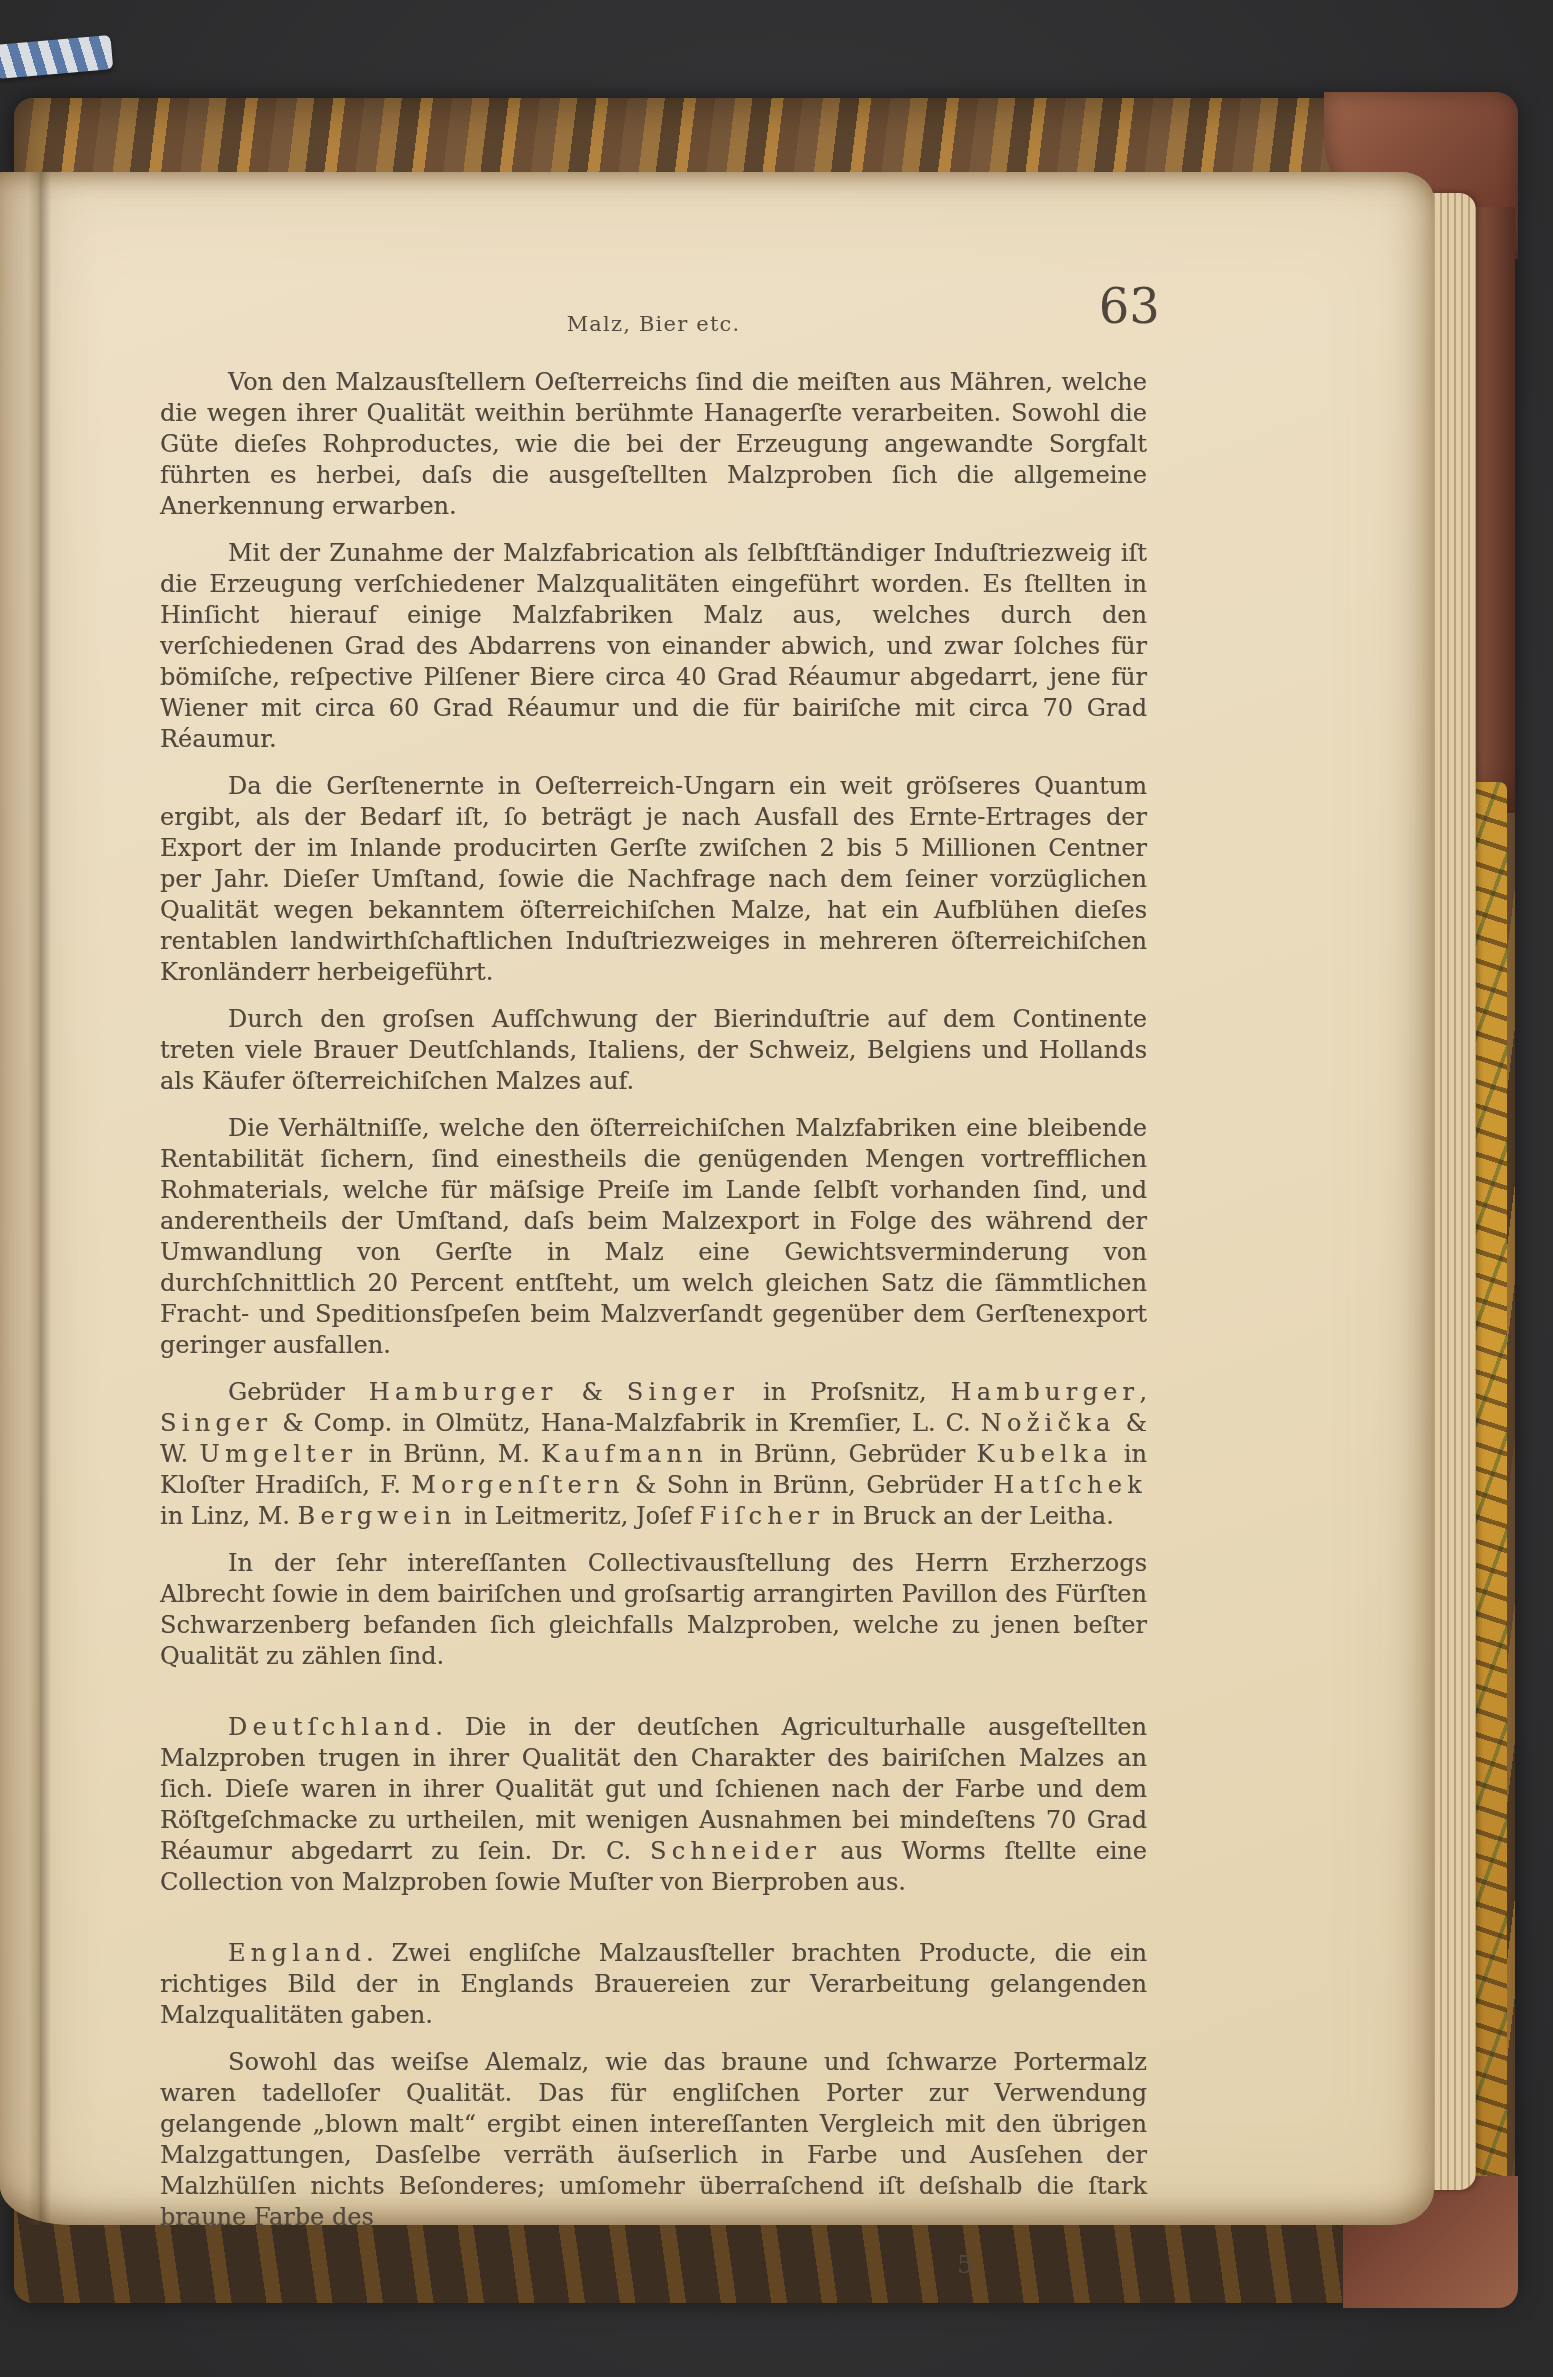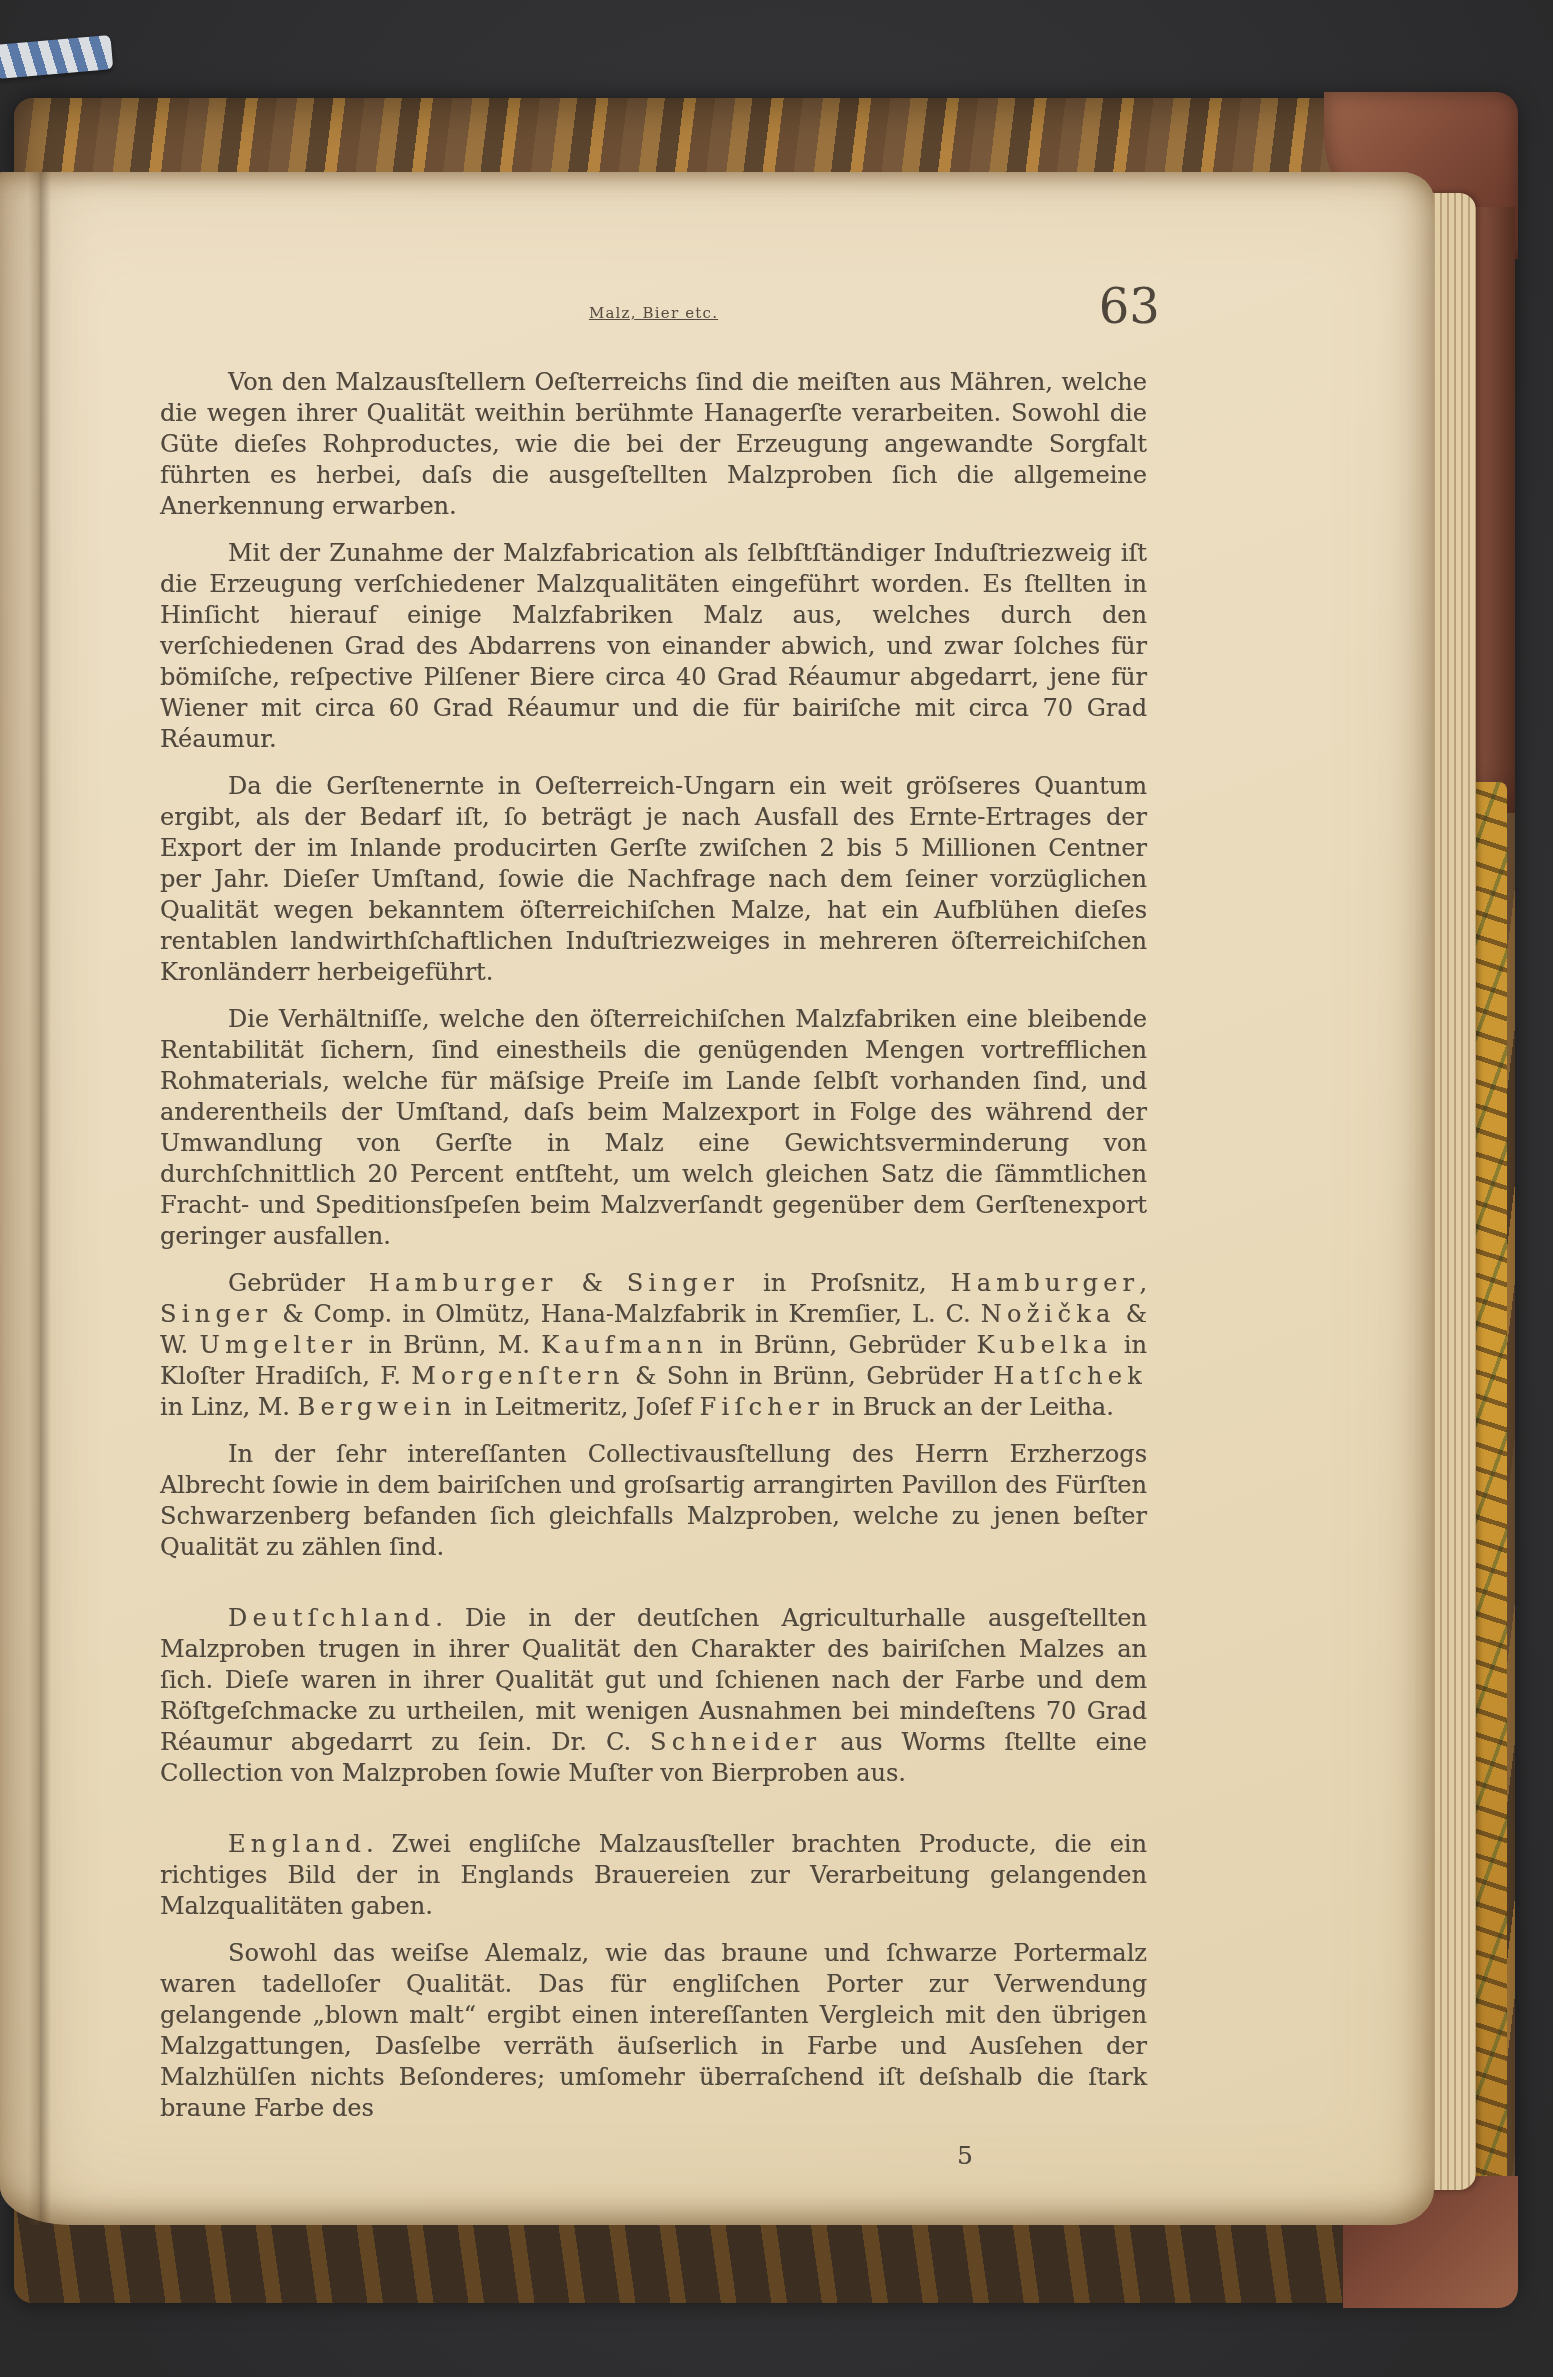--- a/index.html
+++ b/index.html
@@ -53,22 +53,22 @@
       inset 0 15.5px 20px -11px rgba(118,88,48,.55),
       inset -26.4px 0 36px -17px rgba(118,88,48,.50),
       inset 54px 0 70px -37px rgba(108,78,44,.45),
       inset 0 -23px 26.4px -14px rgba(108,78,44,.5);}
   .page::after{content:"";position:absolute;inset:0;border-radius:inherit;
     box-shadow:inset 0 0 109px rgba(150,115,60,.16);pointer-events:none;}
   .gutter{position:absolute;left:28px;top:0;width:23px;height:100%;
     background:linear-gradient(90deg,rgba(0,0,0,0),rgba(95,72,40,.28) 42%,rgba(62,46,26,.38) 56%,rgba(0,0,0,0));}
   
   .page-header{position:absolute;left:144px;top:287px;width:1019px;height:54px;z-index:10;color:#554b40;}
-  .running-title{position:absolute;left:50%;transform:translateX(-50%);top:17px;
-    font-size:15px;letter-spacing:1.2px;white-space:nowrap;text-decoration:underline;}
+  .running-title{position:absolute;left:50%;transform:translateX(-50%);top:25px;
+    font-size:21px;letter-spacing:1.2px;white-space:nowrap;}
   .page-number{position:absolute;right:3.1px;top:-9.3px;font-size:48px;color:#4f463c;}
   .text-block{position:absolute;left:144px;top:351px;width:1019px;z-index:10;
     color:#50473d;font-size:24px;line-height:31px;text-align:justify;
     text-shadow:0.2px 0.2px 0.5px rgba(80,70,58,.45);}
   .text-block p{margin:16px;text-indent:68px;}
   .text-block p.gap{margin-top:40px;}
   .spaced{letter-spacing:.22em;}
   .signature-mark{margin-top:6.2px;padding-left:813px;font-size:25px;color:#50473d;
     text-shadow:0.2px 0.2px 0.5px rgba(80,70,58,.45);}
 </style>
@@ -95,20 +95,21 @@
 <div class="page-header">
   <div class="running-title">Malz, Bier etc.</div>
   <div class="page-number">63</div>
 </div>
 
 <div class="text-block">
   <div>
       <p><span>Von den Malzausſtellern Oeſterreichs ſind die meiſten aus Mähren, welche die wegen ihrer Qualität weithin berühmte Hanagerſte verarbeiten. Sowohl die Güte dieſes Rohproductes, wie die bei der Erzeugung angewandte Sorgfalt führten es herbei, daſs die ausgeſtellten Malzproben ſich die allgemeine Anerkennung erwarben.</span></p>
       <p><span>Mit der Zunahme der Malzfabrication als ſelbſtſtändiger Induſtriezweig iſt die Erzeugung verſchiedener Malzqualitäten eingeführt worden. Es ſtellten in Hinſicht hierauf einige Malzfabriken Malz aus, welches durch den verſchiedenen Grad des Abdarrens von einander abwich, und zwar ſolches für bömiſche, reſpective Pilſener Biere circa 40 Grad Réaumur abgedarrt, jene für Wiener mit circa 60 Grad Réaumur und die für bairiſche mit circa 70 Grad Réaumur.</span></p>
       <p><span>Da die Gerſtenernte in Oeſterreich-Ungarn ein weit gröſseres Quantum ergibt, als der Bedarf iſt, ſo beträgt je nach Ausfall des Ernte-Ertrages der Export der im Inlande producirten Gerſte zwiſchen 2 bis 5 Millionen Centner per Jahr. Dieſer Umſtand, ſowie die Nachfrage nach dem ſeiner vorzüglichen Qualität wegen bekanntem öſterreichiſchen Malze, hat ein Aufblühen dieſes rentablen landwirthſchaftlichen Induſtriezweiges in mehreren öſterreichiſchen Kronländerr herbeigeführt.</span></p>
+      <p><span>Durch den groſsen Aufſchwung der Bierinduſtrie auf dem Continente treten viele Brauer Deutſchlands, Italiens, der Schweiz, Belgiens und Hollands als Käufer öſterreichiſchen Malzes auf.</span></p>
       <p><span>Die Verhältniſſe, welche den öſterreichiſchen Malzfabriken eine bleibende Rentabilität ſichern, ſind einestheils die genügenden Mengen vortrefflichen Rohmaterials, welche für mäſsige Preiſe im Lande ſelbſt vorhanden ſind, und anderentheils der Umſtand, daſs beim Malzexport in Folge des während der Umwandlung von Gerſte in Malz eine Gewichtsverminderung von durchſchnittlich 20 Percent entſteht, um welch gleichen Satz die ſämmtlichen Fracht- und Speditionsſpeſen beim Malzverſandt gegenüber dem Gerſtenexport geringer ausfallen.</span></p>
       <p><span>Gebrüder </span><span class="spaced">Hamburger</span><span> &amp; </span><span class="spaced">Singer</span><span> in Proſsnitz, </span><span class="spaced">Hamburger</span><span>, </span><span class="spaced">Singer</span><span> &amp; Comp. in Olmütz, Hana-Malzfabrik in Kremſier, L. C. </span><span class="spaced">Nožička</span><span> &amp; W. </span><span class="spaced">Umgelter</span><span> in Brünn, M. </span><span class="spaced">Kaufmann</span><span> in Brünn, Gebrüder </span><span class="spaced">Kubelka</span><span> in Kloſter Hradiſch, F. </span><span class="spaced">Morgenſtern</span><span> &amp; Sohn in Brünn, Gebrüder </span><span class="spaced">Hatſchek</span><span> in Linz, M. </span><span class="spaced">Bergwein</span><span> in Leitmeritz, Joſef </span><span class="spaced">Fiſcher</span><span> in Bruck an der Leitha.</span></p>
       <p><span>In der ſehr intereſſanten Collectivausſtellung des Herrn Erzherzogs Albrecht ſowie in dem bairiſchen und groſsartig arrangirten Pavillon des Fürſten Schwarzenberg befanden ſich gleichfalls Malzproben, welche zu jenen beſter Qualität zu zählen ſind.</span></p>
       <p class="gap"><span class="spaced">Deutſchland</span><span>. Die in der deutſchen Agriculturhalle ausgeſtellten Malzproben trugen in ihrer Qualität den Charakter des bairiſchen Malzes an ſich. Dieſe waren in ihrer Qualität gut und ſchienen nach der Farbe und dem Röſtgeſchmacke zu urtheilen, mit wenigen Ausnahmen bei mindeſtens 70 Grad Réaumur abgedarrt zu ſein. Dr. C. </span><span class="spaced">Schneider</span><span> aus Worms ſtellte eine Collection von Malzproben ſowie Muſter von Bierproben aus.</span></p>
       <p class="gap"><span class="spaced">England</span><span>. Zwei engliſche Malzausſteller brachten Producte, die ein richtiges Bild der in Englands Brauereien zur Verarbeitung gelangenden Malzqualitäten gaben.</span></p>
       <p><span>Sowohl das weiſse Alemalz, wie das braune und ſchwarze Portermalz waren tadelloſer Qualität. Das für engliſchen Porter zur Verwendung gelangende „blown malt“ ergibt einen intereſſanten Vergleich mit den übrigen Malzgattungen, Dasſelbe verräth äuſserlich in Farbe und Ausſehen der Malzhülſen nichts Beſonderes; umſomehr überraſchend iſt deſshalb die ſtark braune Farbe des</span></p>
     </div>
   <div class="signature-mark">5</div>
 </div>
 

